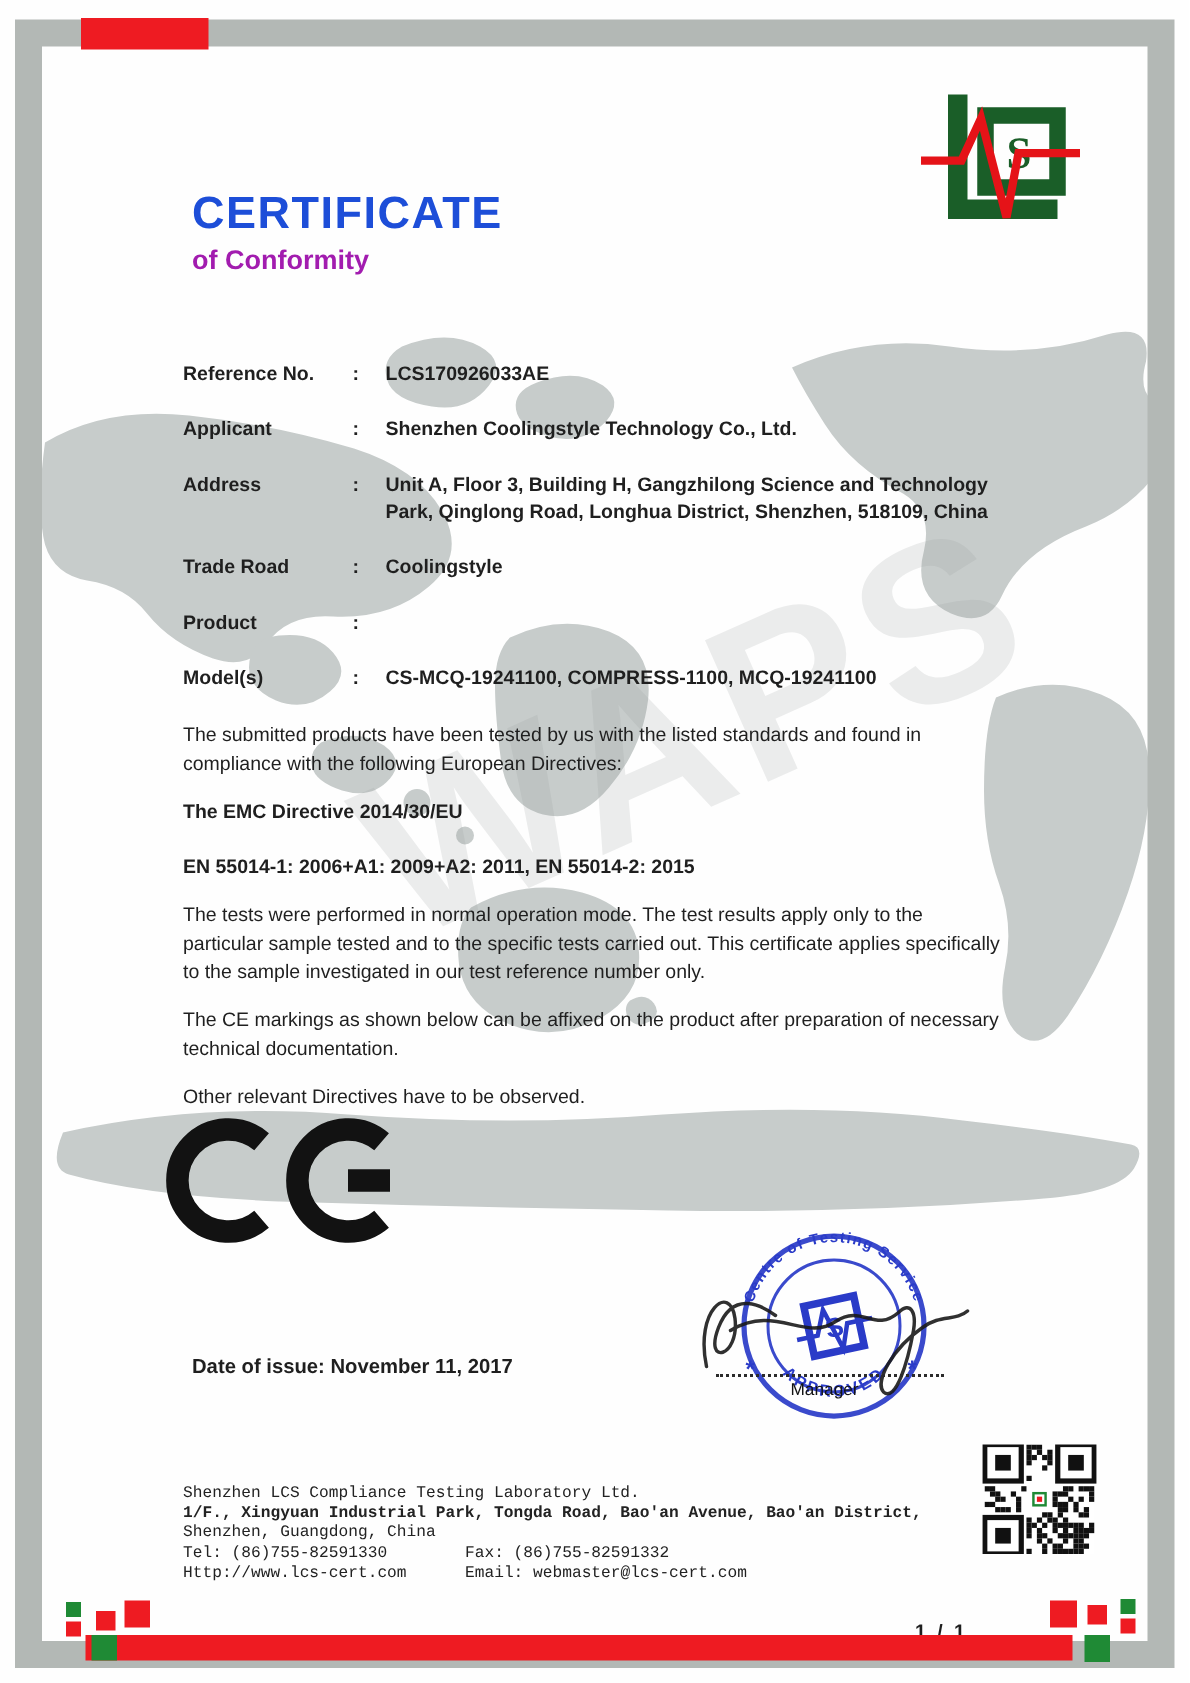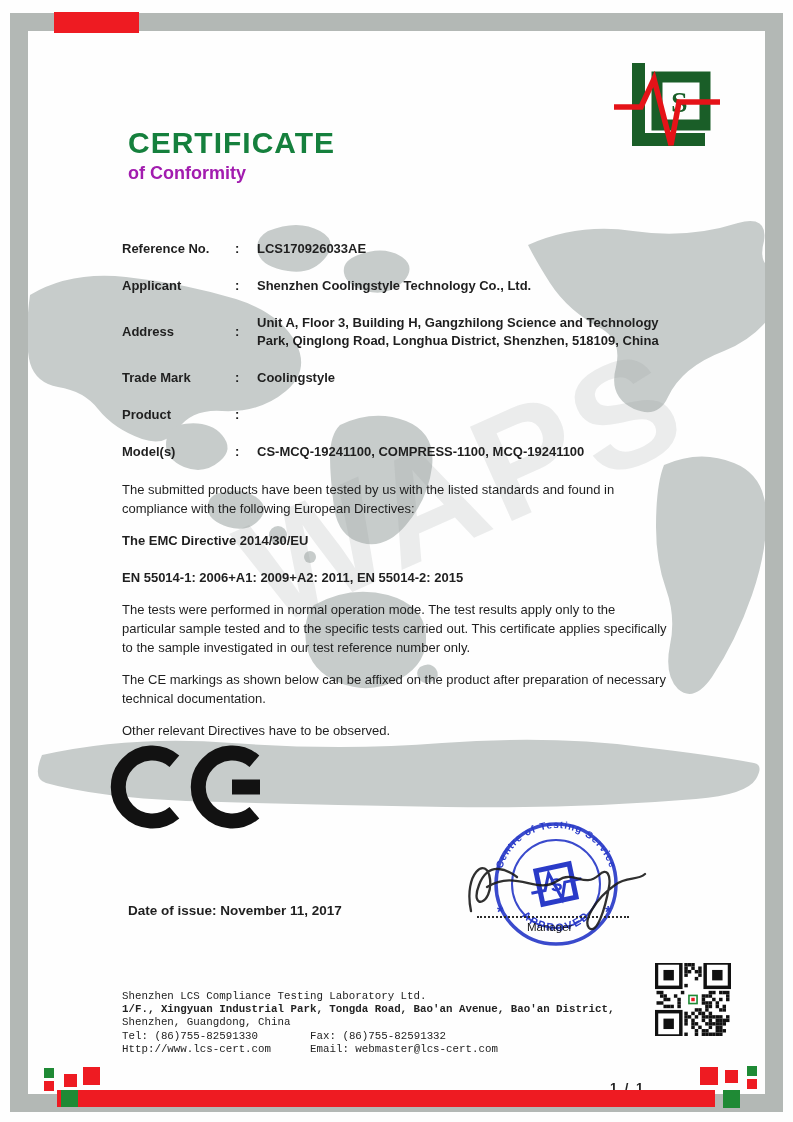--- a/index.html
+++ b/index.html
@@ -20,25 +20,25 @@
   .map{position:absolute;left:28px;top:215px;z-index:0;}
   .watermark{
     position:absolute;left:230px;top:400px;z-index:1;
     font-size:150px;font-weight:bold;letter-spacing:6px;
     color:rgba(150,156,156,0.18);transform:rotate(-24deg);
     user-select:none;white-space:nowrap;
   }
   
   .logo{position:absolute;left:613px;top:55px;z-index:2;}
   .title-block{position:absolute;left:128px;top:126px;z-index:2;}
-  .title{font-size:30px;font-weight:bold;letter-spacing:1px;color:#15803d;}
+  .title{font-size:30px;font-weight:bold;letter-spacing:1px;color:#1d4ed8;}
   .subtitle{font-size:18px;font-weight:bold;margin-top:3px;color:#a21caf;}
   
   .content{position:absolute;left:122px;top:240px;width:560px;z-index:2;font-size:13px;line-height:18px;}
-  .field-row{display:flex;margin-bottom:19px;font-weight:bold;align-items:center;}
+  .field-row{display:flex;margin-bottom:19px;font-weight:bold;}
   .field-label{width:113px;flex:0 0 113px;}
   .field-colon{width:22px;flex:0 0 22px;}
   .field-value{width:425px;}
   .para{width:548px;line-height:19px;margin:0 0 13px 0;}
   .para.first{margin-top:1px;}
   .para.tight{margin-bottom:18px;}
   .bold{font-weight:bold;}
   
   .ce-mark{position:absolute;left:110px;top:740px;z-index:2;}
   .date-line{position:absolute;left:128px;top:903px;z-index:2;font-size:13.5px;font-weight:bold;}
@@ -123,21 +123,21 @@
       <span class="field-label">Applicant</span>
       <span class="field-colon">:</span>
       <span class="field-value">Shenzhen Coolingstyle Technology Co., Ltd.</span>
     </div>
     <div class="field-row">
       <span class="field-label">Address</span>
       <span class="field-colon">:</span>
       <span class="field-value">Unit A, Floor 3, Building H, Gangzhilong Science and Technology Park, Qinglong Road, Longhua District, Shenzhen, 518109, China</span>
     </div>
     <div class="field-row">
-      <span class="field-label">Trade Mark</span>
+      <span class="field-label">Trade Road</span>
       <span class="field-colon">:</span>
       <span class="field-value">Coolingstyle</span>
     </div>
     <div class="field-row">
       <span class="field-label">Product</span>
       <span class="field-colon">:</span>
     </div>
     <div class="field-row">
       <span class="field-label">Model(s)</span>
       <span class="field-colon">:</span>

